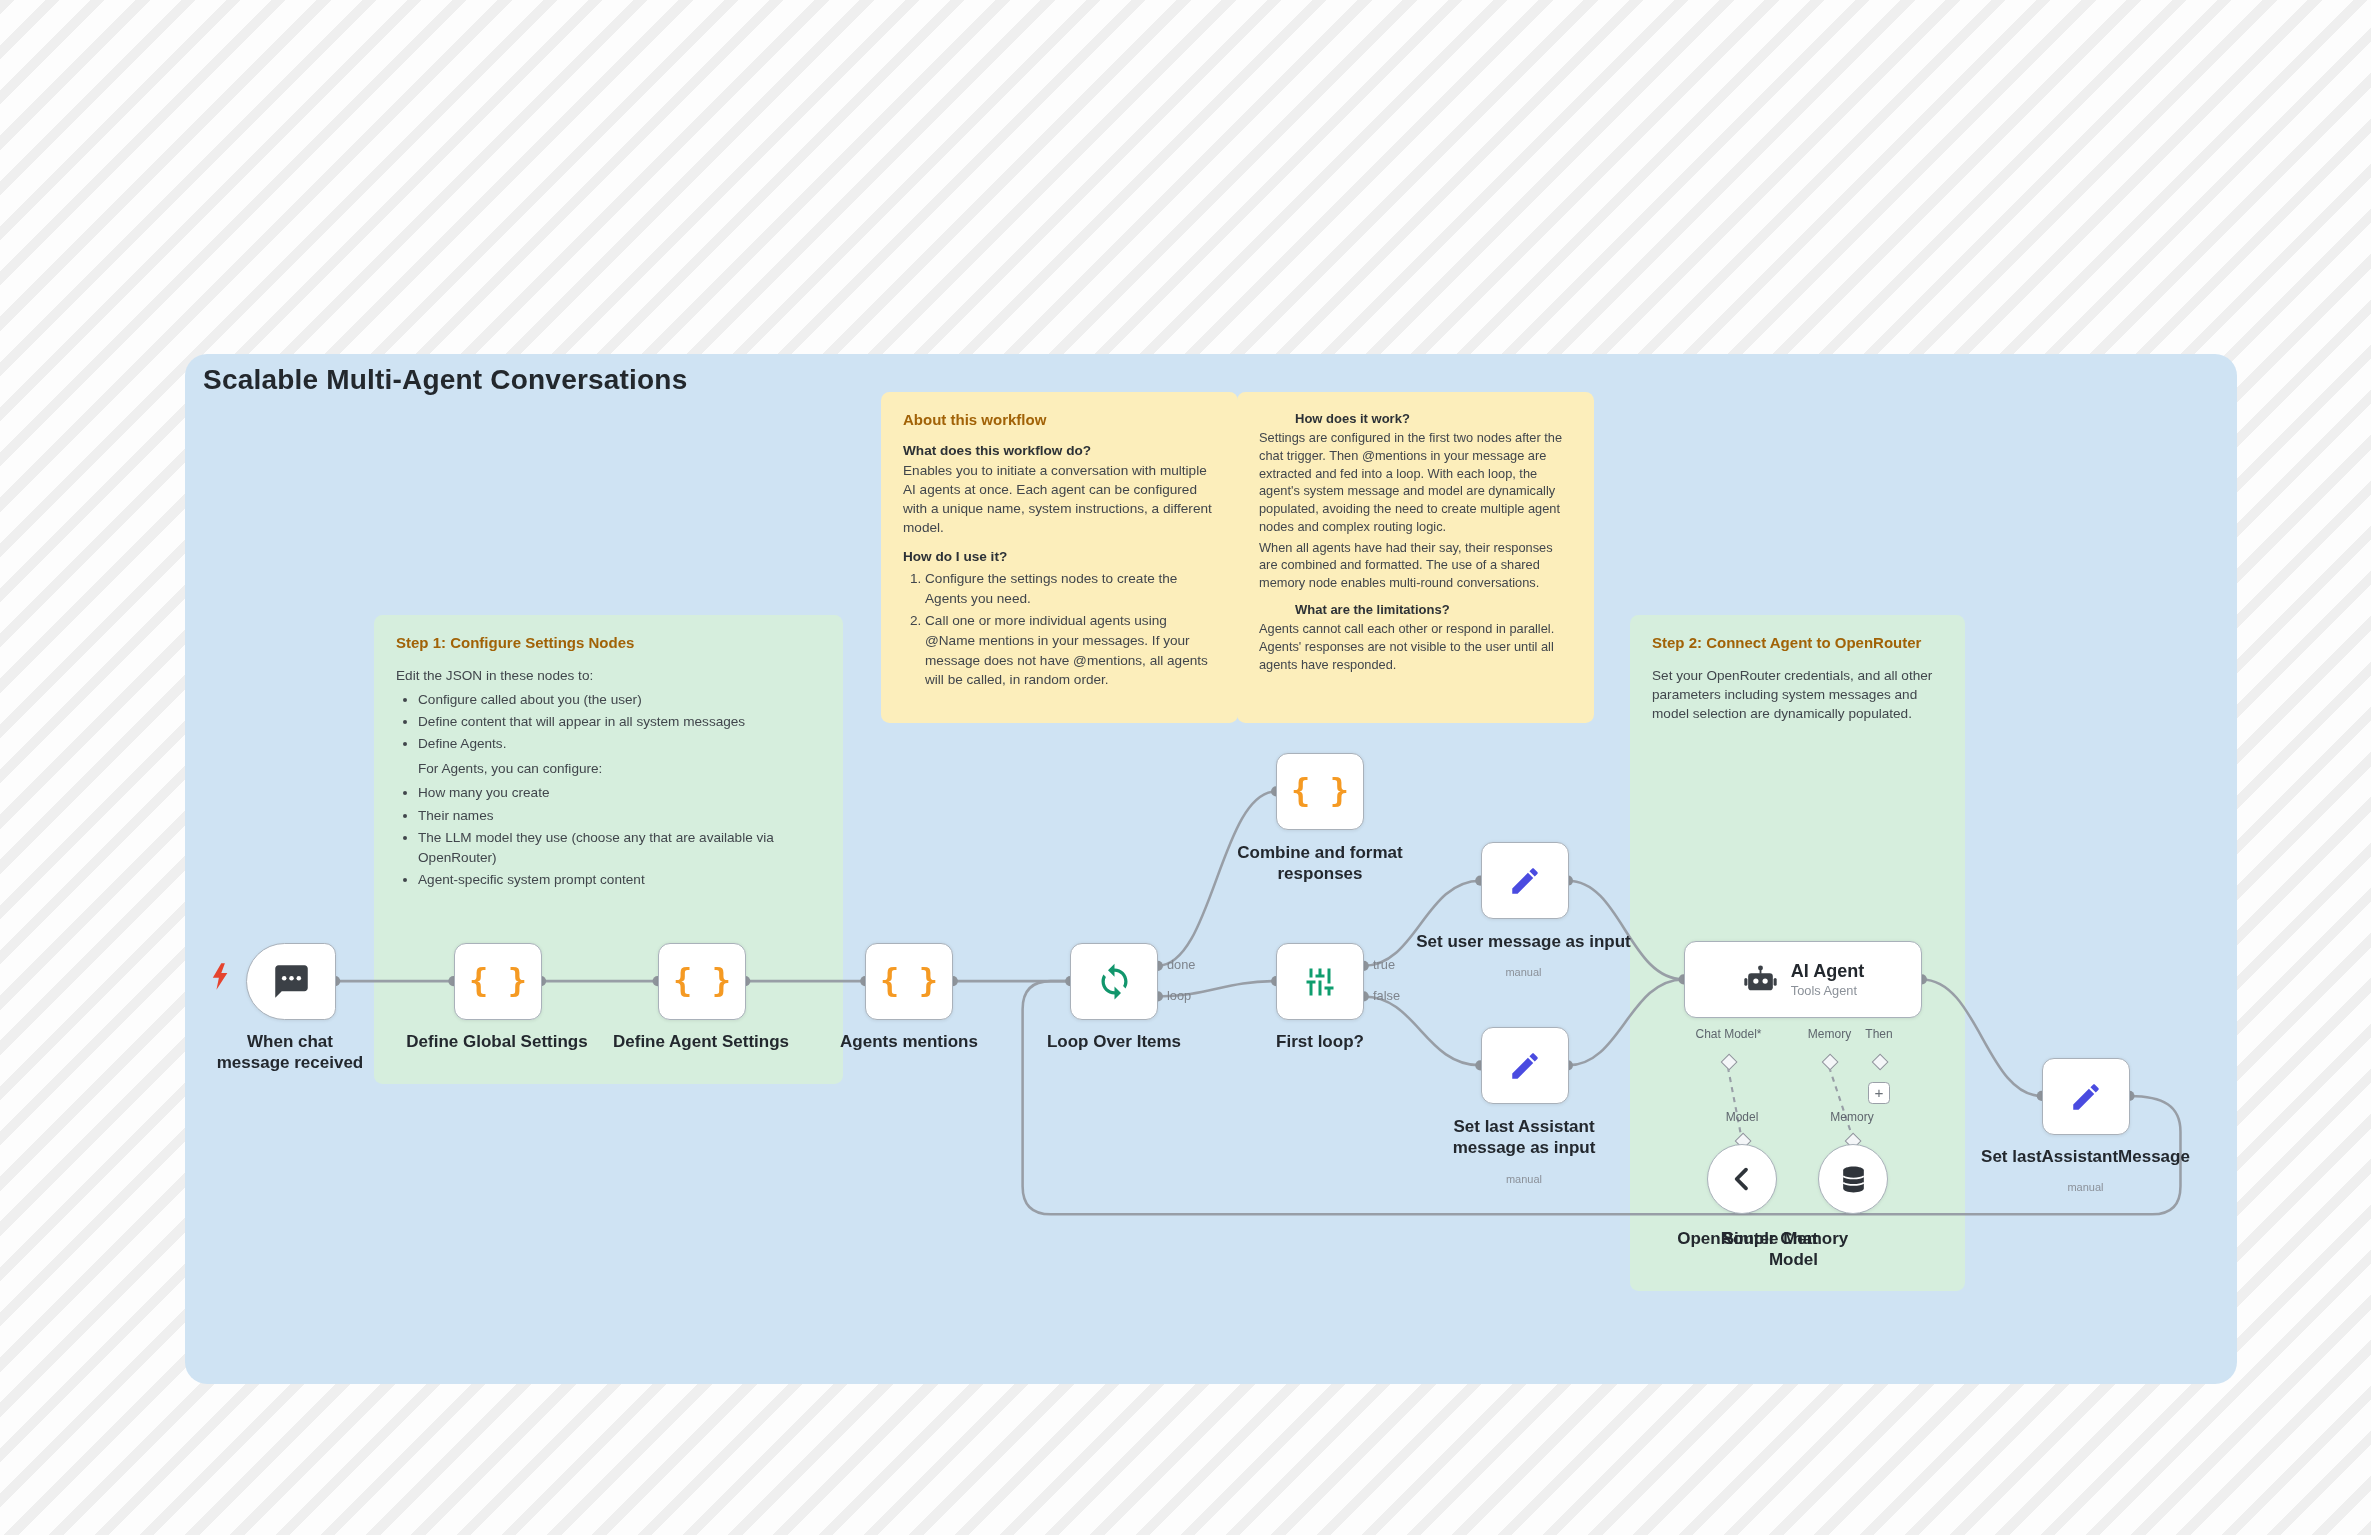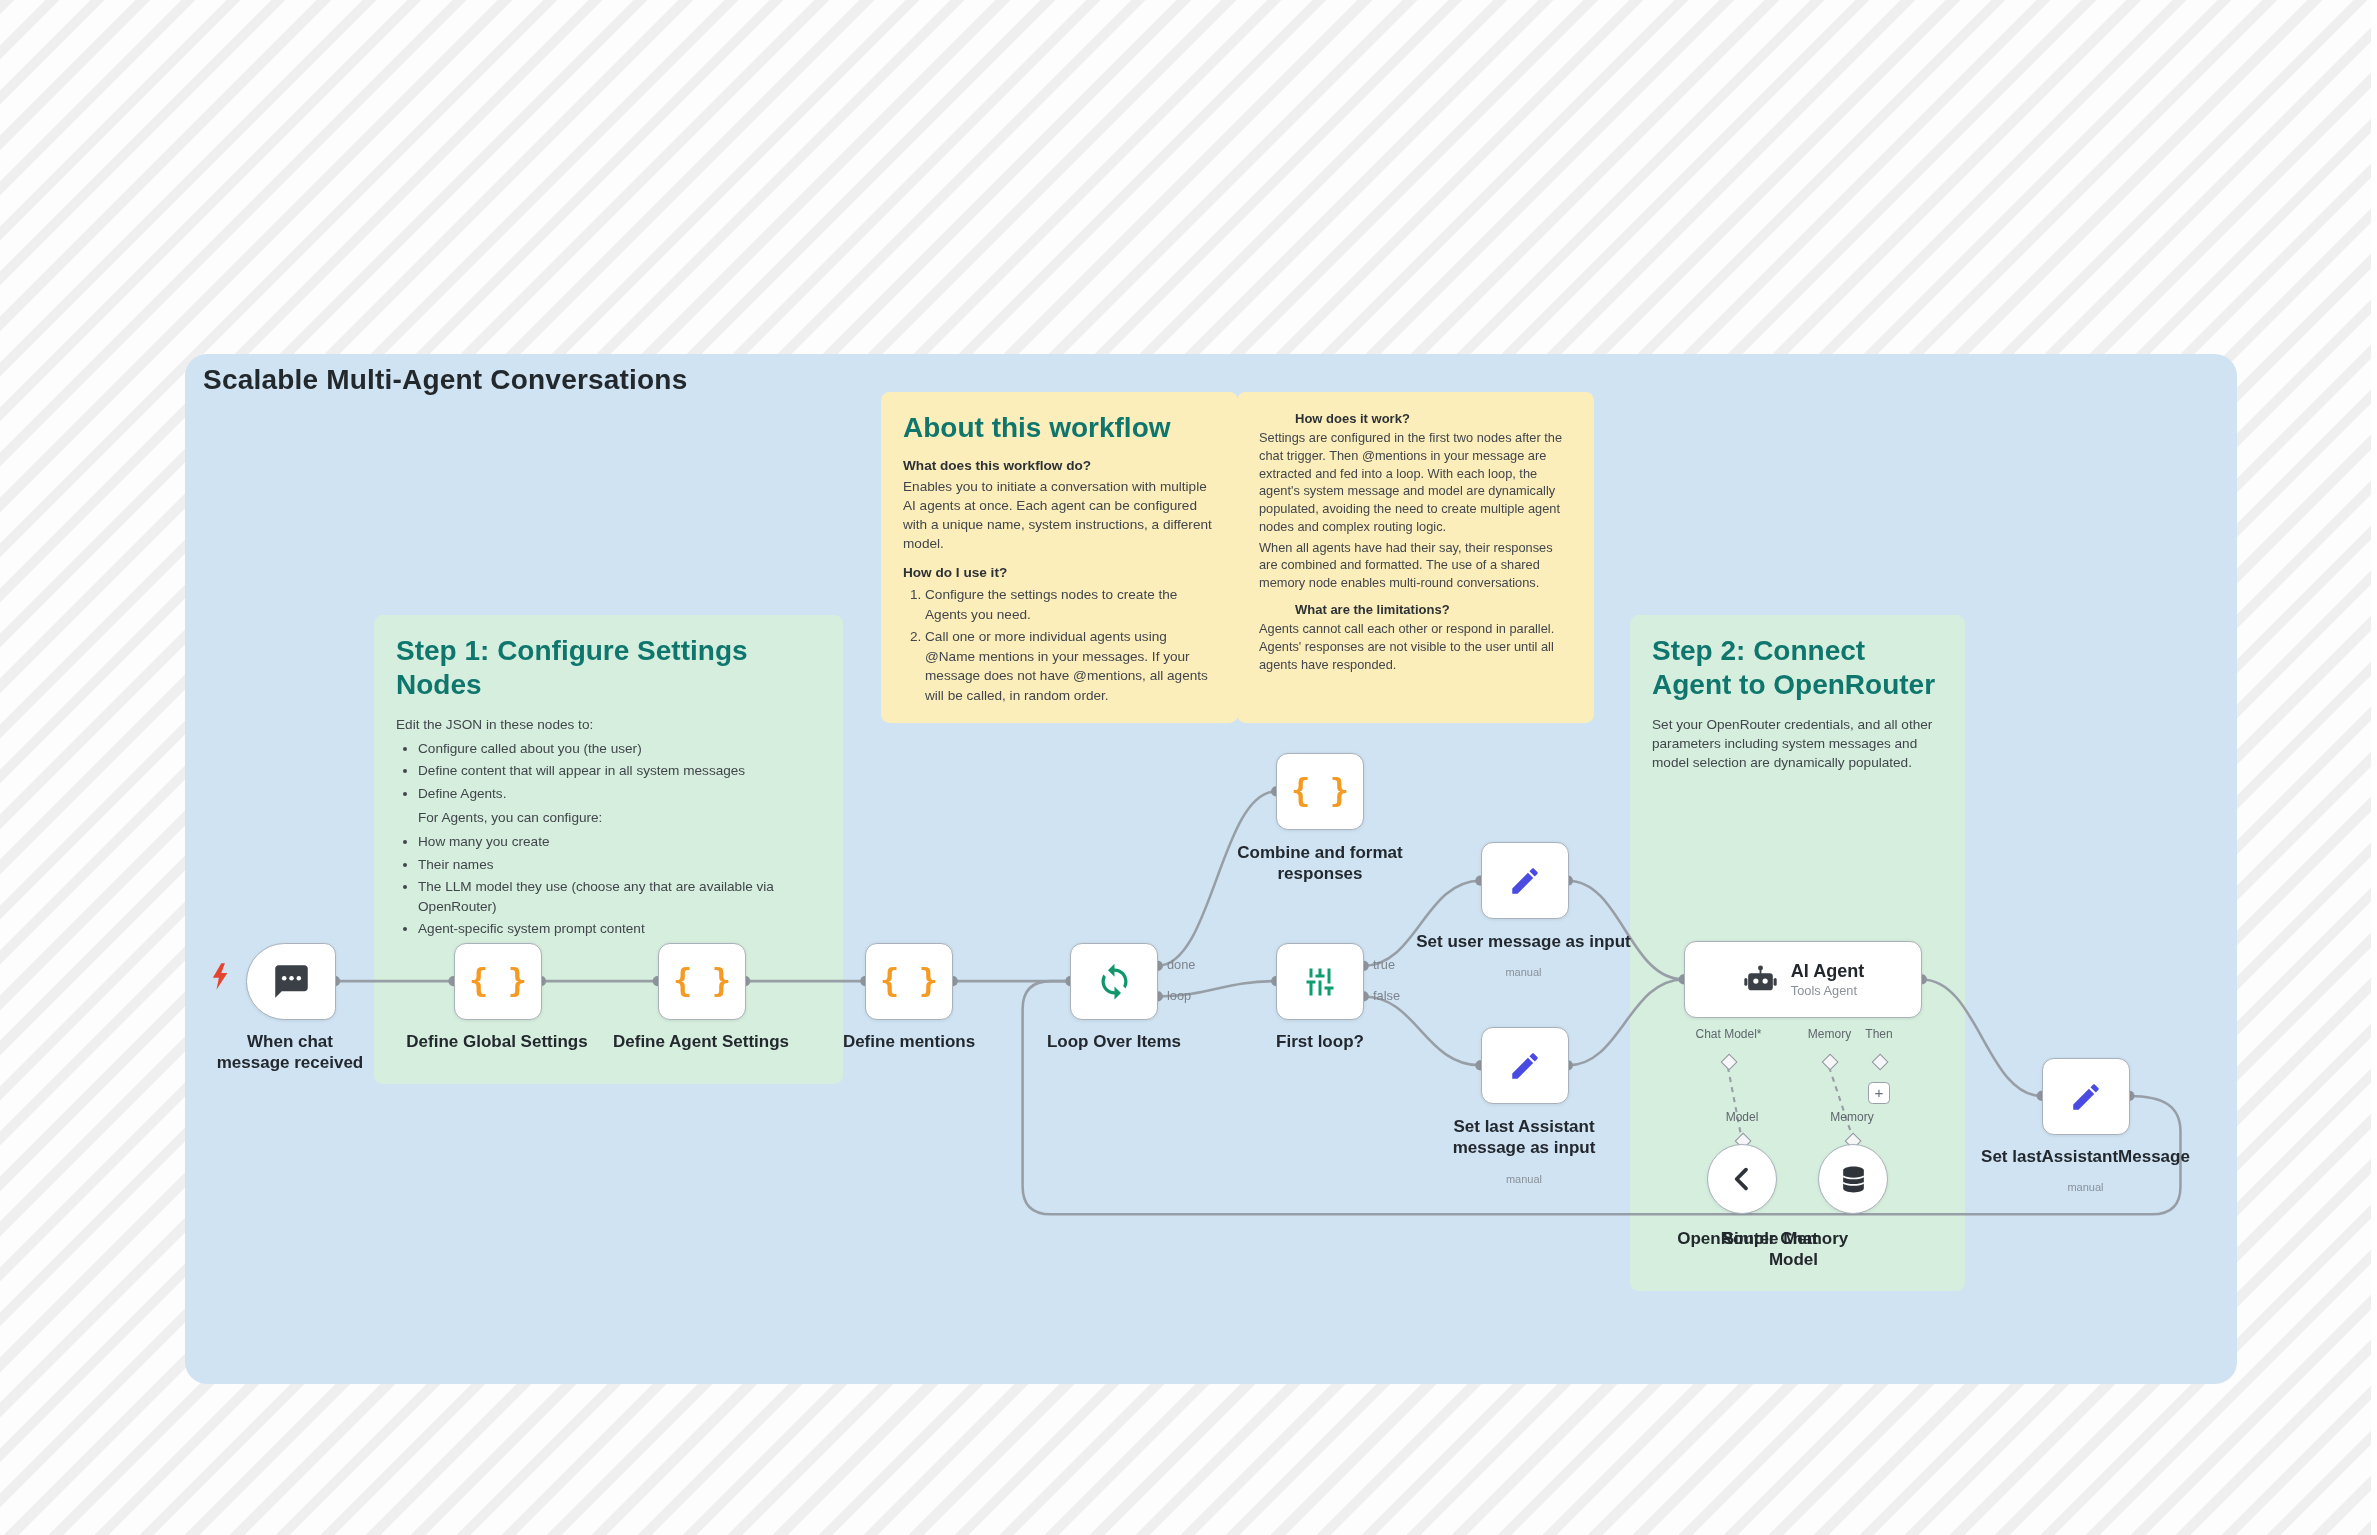--- a/index.html
+++ b/index.html
@@ -14,21 +14,21 @@
     position:absolute; left:185px; top:354px; width:2052px; height:1030px;
     background:#cfe3f3; border-radius:22px;
   }
   .page-title {
     position:absolute; left:203px; top:364px; font-size:28px; font-weight:bold;
     color:#23282d; letter-spacing:0.2px;
   }
   .sticky { position:absolute; border-radius:8.5px; padding:19px 22px; box-sizing:border-box; color:#41464c; overflow:hidden; }
   .sticky.green  { background:#d6eedd; }
   .sticky.yellow { background:#fceebb; }
-  .sticky h2 { margin:0 0 13.6px; font-size:28px; font-weight:bold; color:#0f766e; line-height:1.2; }
+  .sticky h2 { margin:0 0 13.6px; font-size:15px; font-weight:bold; color:#a16207; line-height:1.2; }
   .sticky .bq { font-weight:bold; font-size:13.6px; color:#2c3136; margin:12px 0 3.4px; }
   .sticky p  { font-size:13.6px; line-height:1.4; margin:3.4px 0; }
   .sticky ul, .sticky ol { margin:5.1px 0; padding-left:22px; font-size:13.6px; line-height:1.45; }
   .sticky li { margin:2.6px 0; }
   .indent { margin-left:22px !important; }
   .dense p  { font-size:12.8px; line-height:1.38; }
   .dense .bq { font-size:13px; margin-top:10.2px;padding-left:36px; }
 
   .wires { position:absolute; left:0; top:0; }
   .wires path { stroke:#989ea6; stroke-width:3; fill:none; }
@@ -174,21 +174,21 @@
   <div class="nlabel" style="left:395px;top:1031px;width:204px;">Define Global Settings</div>
 
   <div class="node" style="left:658px;top:943px;">
     <span class="braces">{ }</span>
   </div>
   <div class="nlabel" style="left:599px;top:1031px;width:204px;">Define Agent Settings</div>
 
   <div class="node" style="left:865px;top:943px;">
     <span class="braces">{ }</span>
   </div>
-  <div class="nlabel" style="left:807px;top:1031px;width:204px;">Define mentions</div>
+  <div class="nlabel" style="left:807px;top:1031px;width:204px;">Agents mentions</div>
 
   <div class="node" style="left:1070px;top:943px;">
     <svg width="39" height="39" viewBox="0 0 24 24">
       <path d="M12 4V1L8 5l4 4V6c3.31 0 6 2.69 6 6 0 1.01-.25 1.97-.7 2.8l1.46 1.46C19.54 15.03 20 13.57 20 12c0-4.42-3.58-8-8-8zm0 14c-3.31 0-6-2.69-6-6 0-1.01.25-1.97.7-2.8L5.24 7.74C4.46 8.97 4 10.43 4 12c0 4.42 3.58 8 8 8v3l4-4-4-4v3z" fill="#11966c"></path>
     </svg>
   </div>
   <div class="nlabel" style="left:1012px;top:1031px;width:204px;">Loop Over Items</div>
 
   <div class="node" style="left:1276px;top:753px;">
     <span class="braces">{ }</span>

